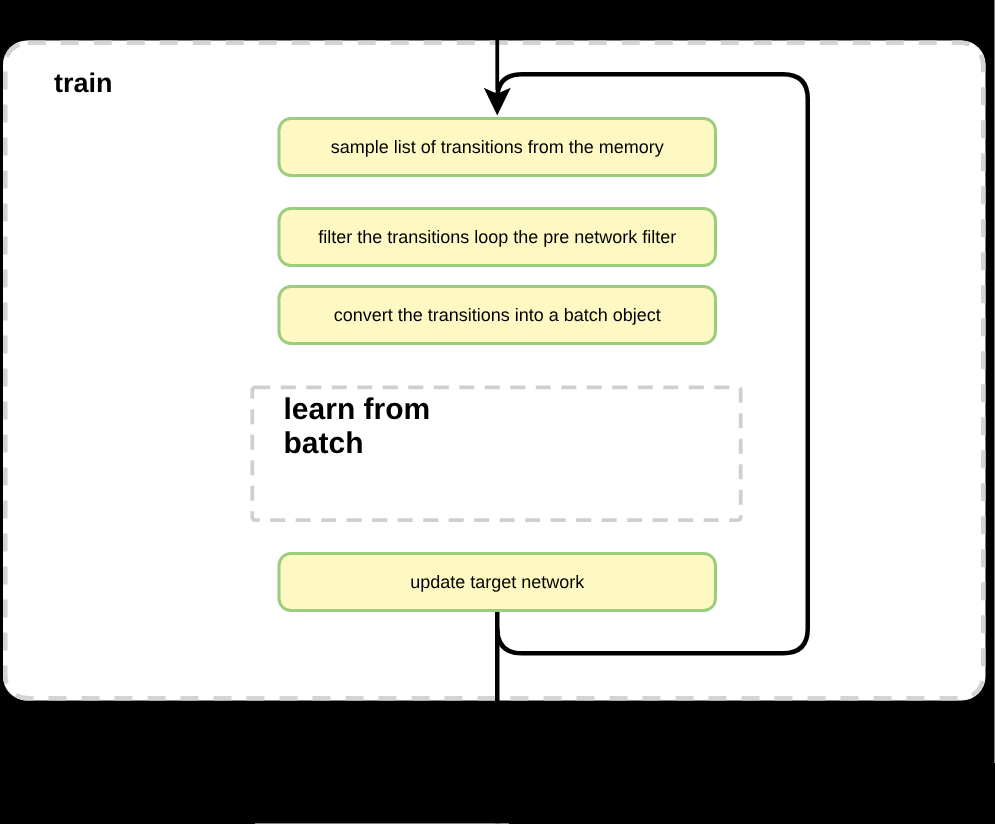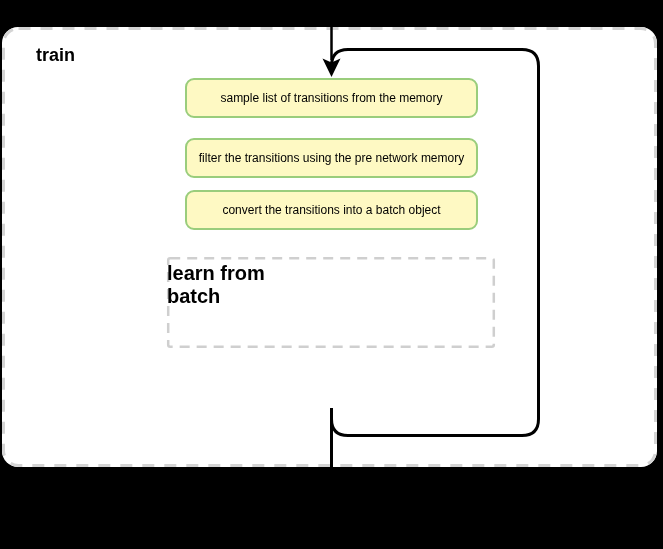--- a/index.html
+++ b/index.html
@@ -55,21 +55,21 @@
     display: flex; align-items: center; justify-content: center;
     text-align: center;
     font-size: 12px;
   }
   .step-1 { top: 78px; }
   .step-2 { top: 138px; }
   .step-3 { top: 190px; }
   .step-4 { top: 368px; }
 
   .learn-group {
-    left: 152px; top: 257px;
+    left: 174px; top: 257px;
     width: 328px; height: 91px;
     box-sizing: border-box;
     padding: 5px 15px;
     font-size: 20px; font-weight: bold;
     line-height: 23px;
   }
 
   .loop-label {
     left: 536px; top: 209px;
     width: 100px;
@@ -100,27 +100,30 @@
     <path class="flow thick" d="M 331.5 408 L 331.5 549"></path>
   </svg>
 
   <div class="content group-title">train</div>
 
   <div class="content step step-1">
     <span>sample list of transitions from the memory</span>
   </div>
 
   <div class="content step step-2">
-    <span>filter the transitions using the pre network memory</span>
+    <span>filter the transitions loop the pre network filter</span>
   </div>
 
   <div class="content step step-3">
     <span>convert the transitions into a batch object</span>
   </div>
 
   <div class="content learn-group">
     <div>learn from</div>
     <div>batch</div>
   </div>
 
+  <div class="content step step-4">
+    <span>update target network</span>
+  </div>
 
 
 </div>
 
 </body></html>

